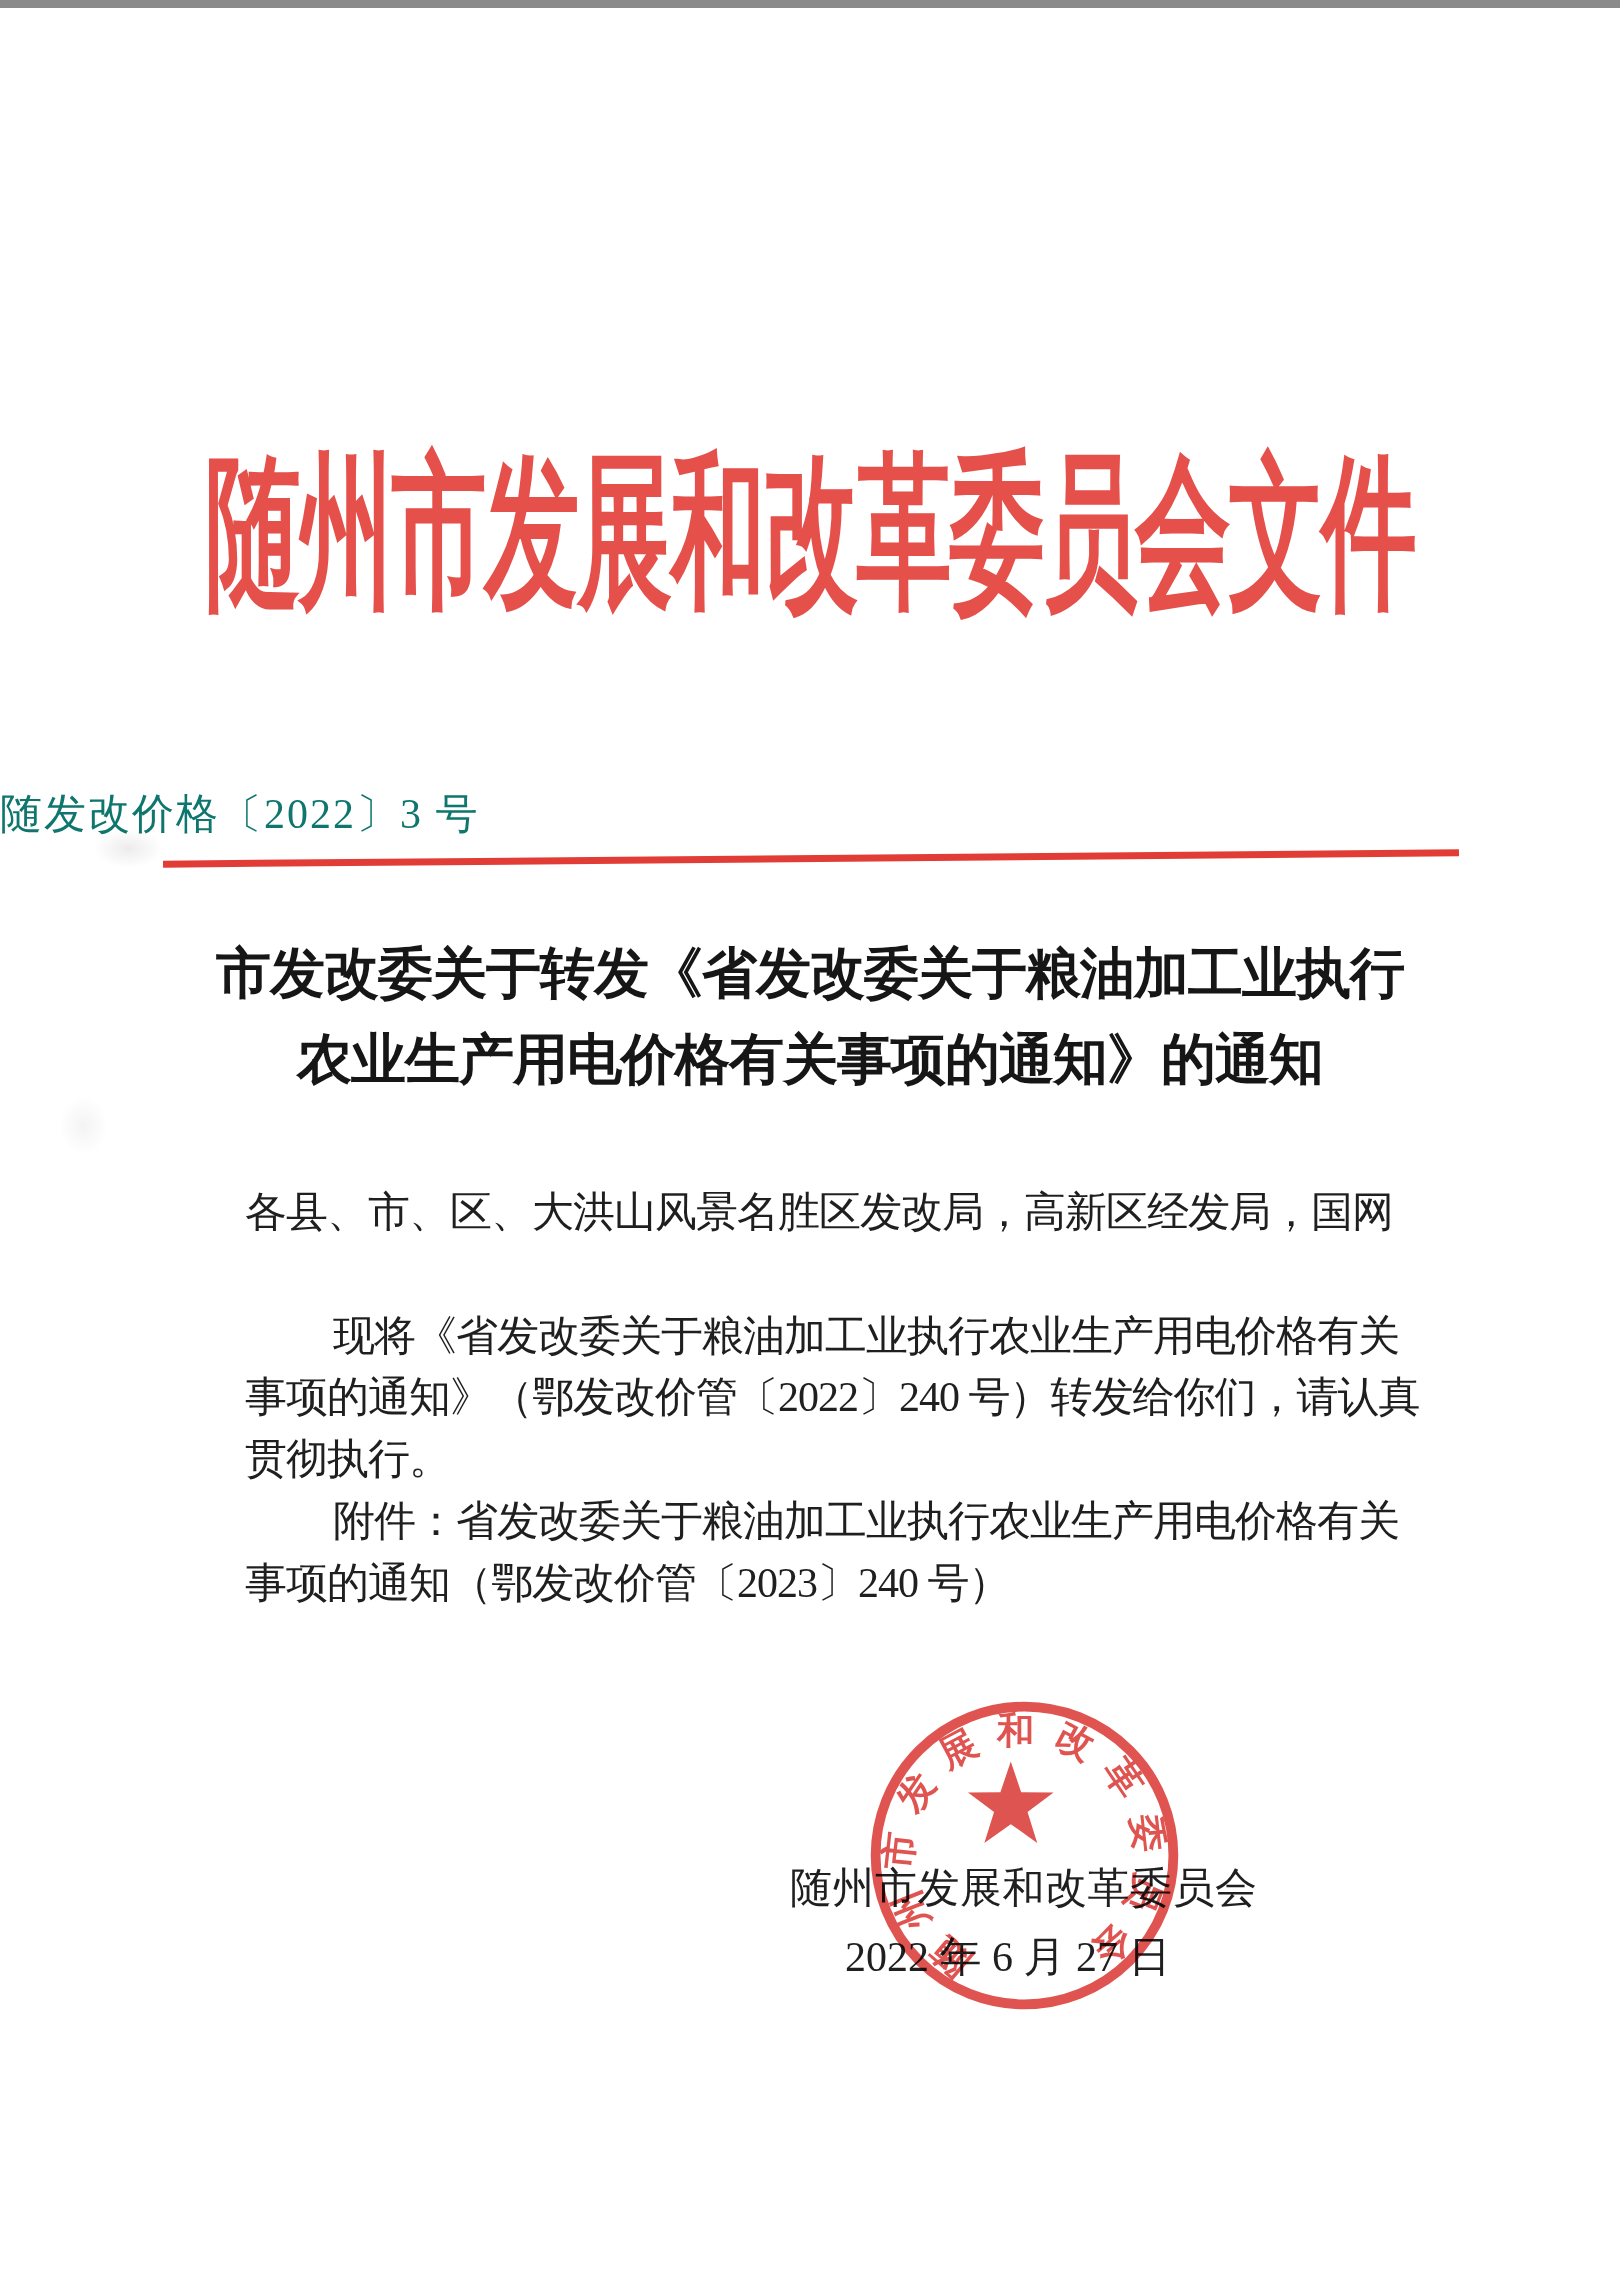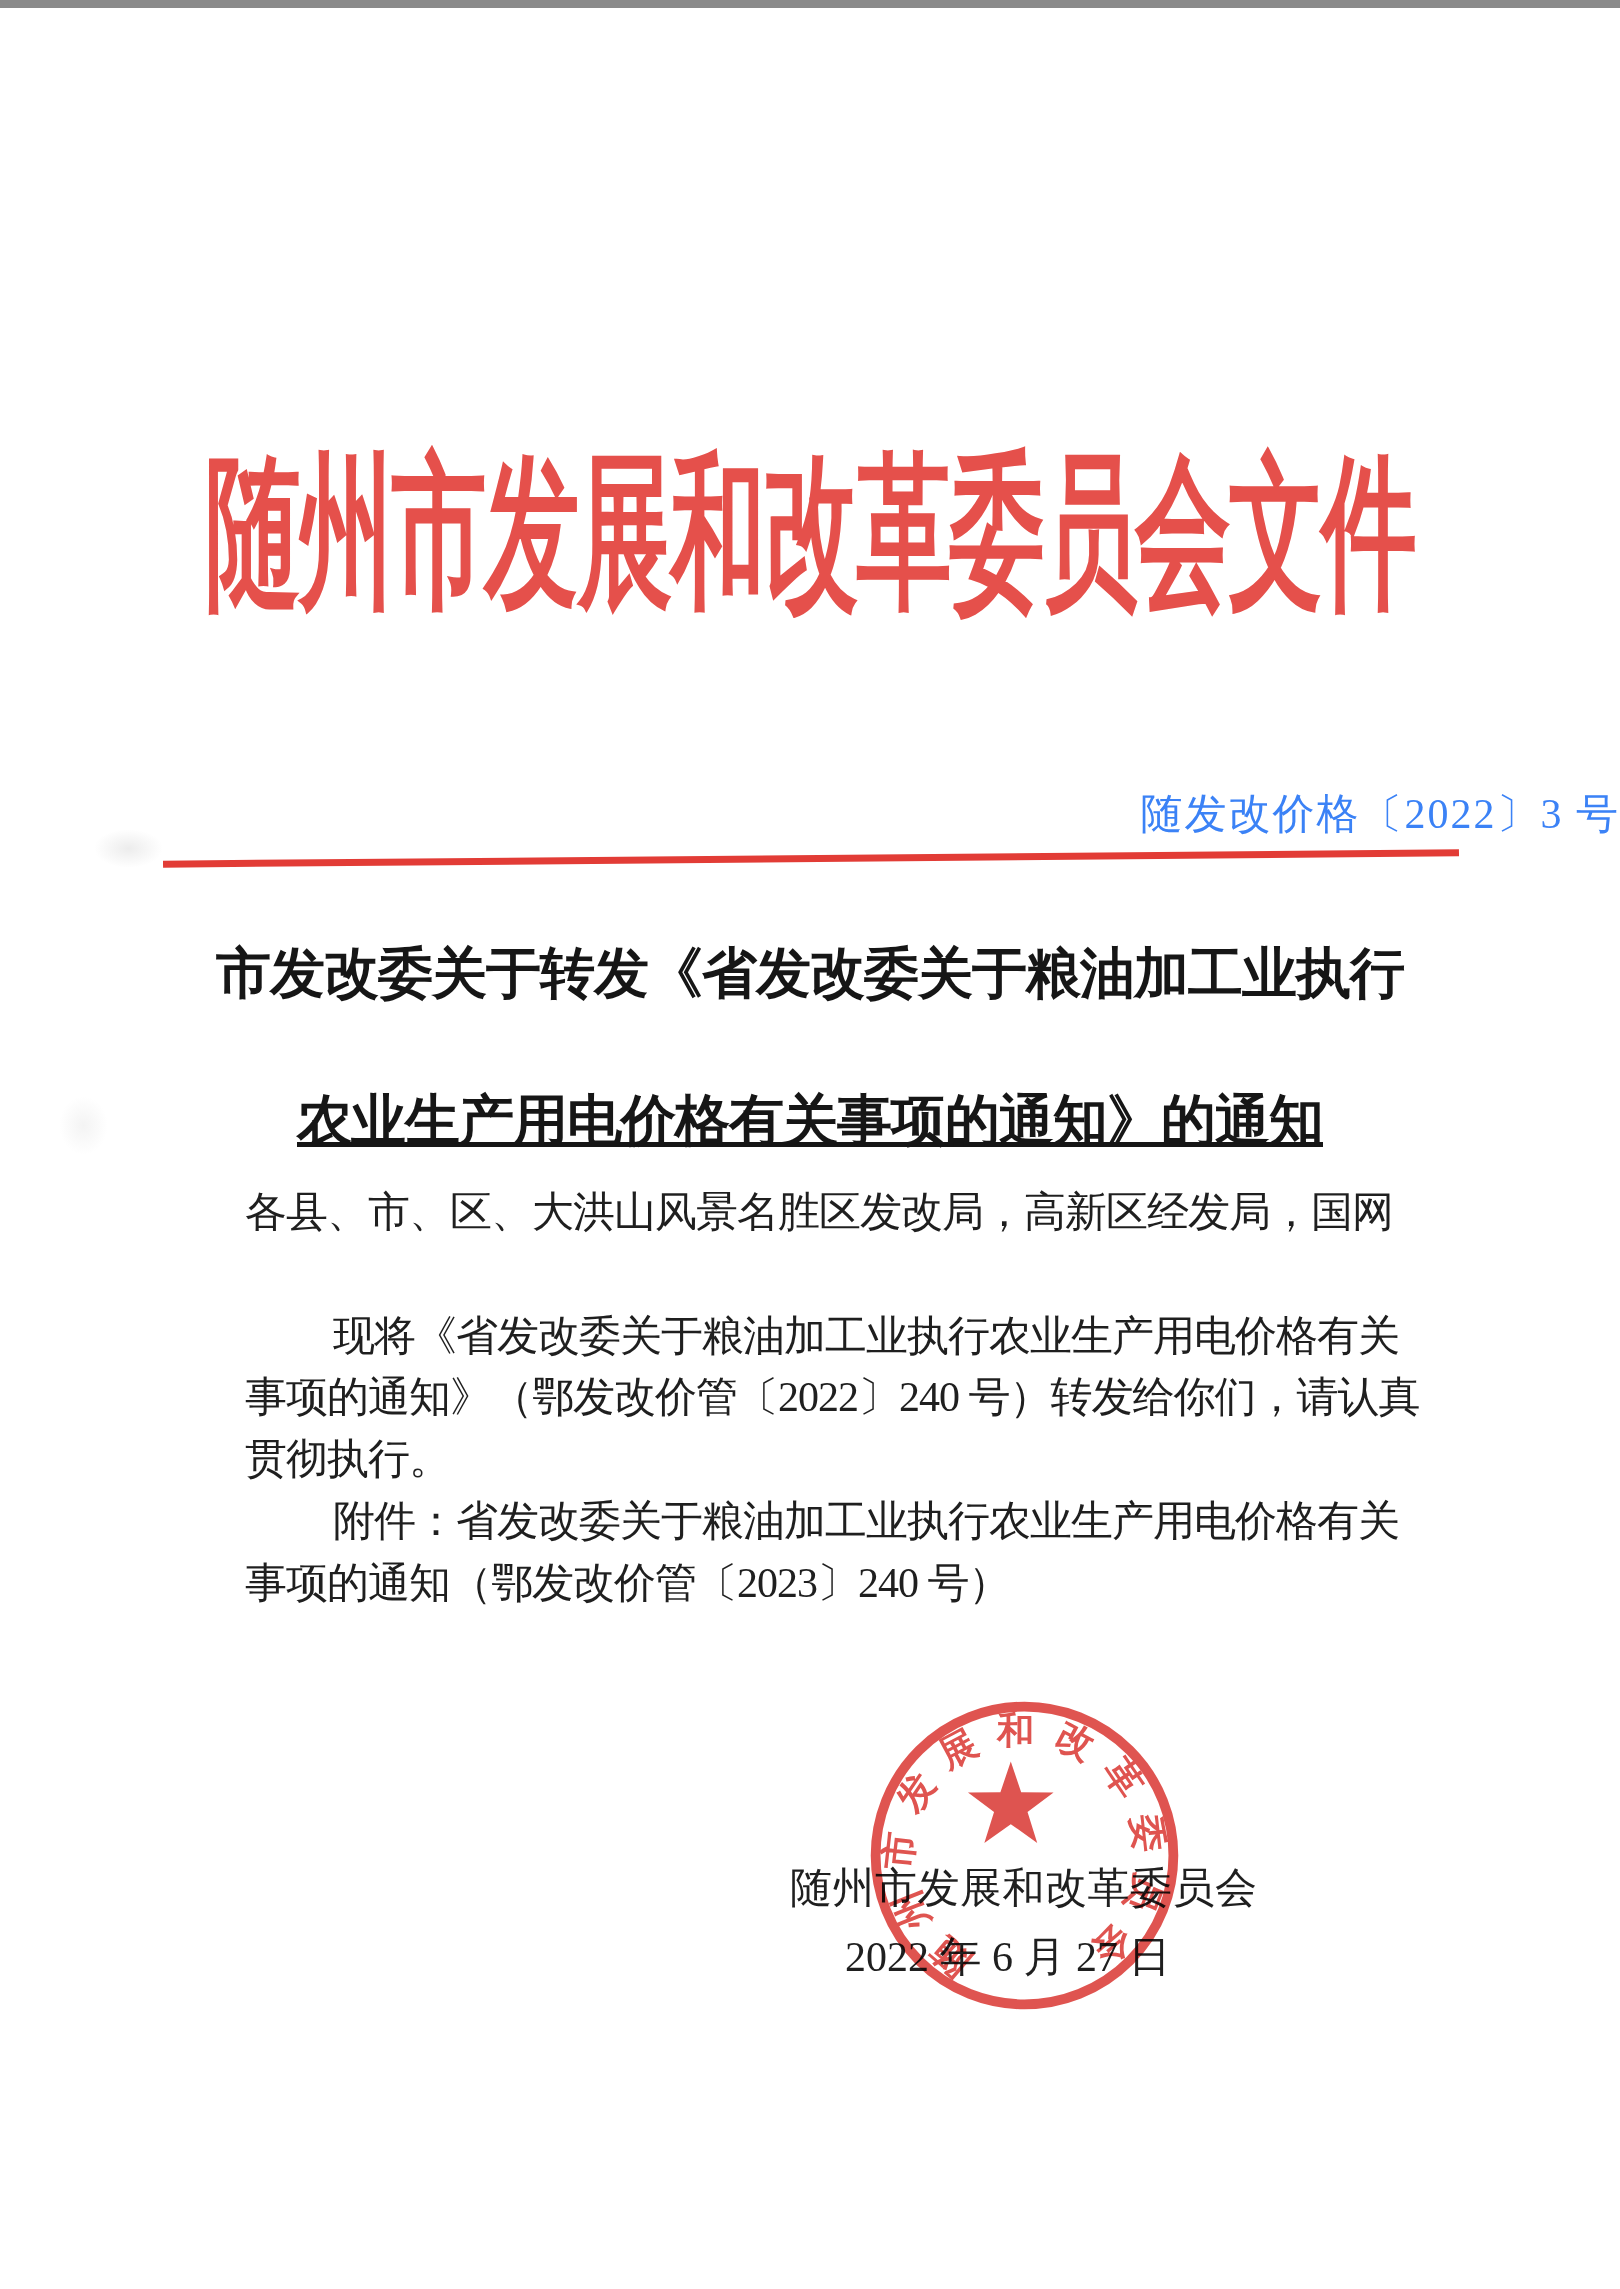--- a/index.html
+++ b/index.html
@@ -18,40 +18,40 @@
     text-align:center;
     font-size:95px;font-weight:bold;line-height:1.0;
     color:#e5504b;
     letter-spacing:-2px;
     transform:scaleY(1.76);
     transform-origin:center top;
     white-space:nowrap;
   }
   .doc-number{
     position:absolute;top:778px;left:0;width:100%;
-    text-align:right;
-    font-size:42px;color:#3b82f6;
+    text-align:left;
+    font-size:42px;color:#0f766e;
     letter-spacing:2px;
     white-space:nowrap;
   }
   .red-line{
     position:absolute;top:847px;left:163px;
     width:1296px;height:6.9px;
     background:#e23c36;
     transform:rotate(-0.5deg);
   }
   .title-line{
     position:absolute;left:0;width:100%;
     text-align:center;
     font-size:55px;font-weight:bold;color:#161616;
     letter-spacing:-1px;
     white-space:nowrap;
   }
   .title-line.l1{top:929px;font-family:Liberation Serif, serif;}
-  .title-line.l2{top:1076px;text-decoration:underline;}
+  .title-line.l2{top:1015px;}
   .body-line{
     position:absolute;left:245px;
     font-size:42px;color:#1f1f1f;
     letter-spacing:-1px;
     white-space:nowrap;
   }
   .body-line.indent{left:333px;}
   .signature{
     position:absolute;top:1852px;left:790px;
     font-size:42px;color:#1f1f1f;

